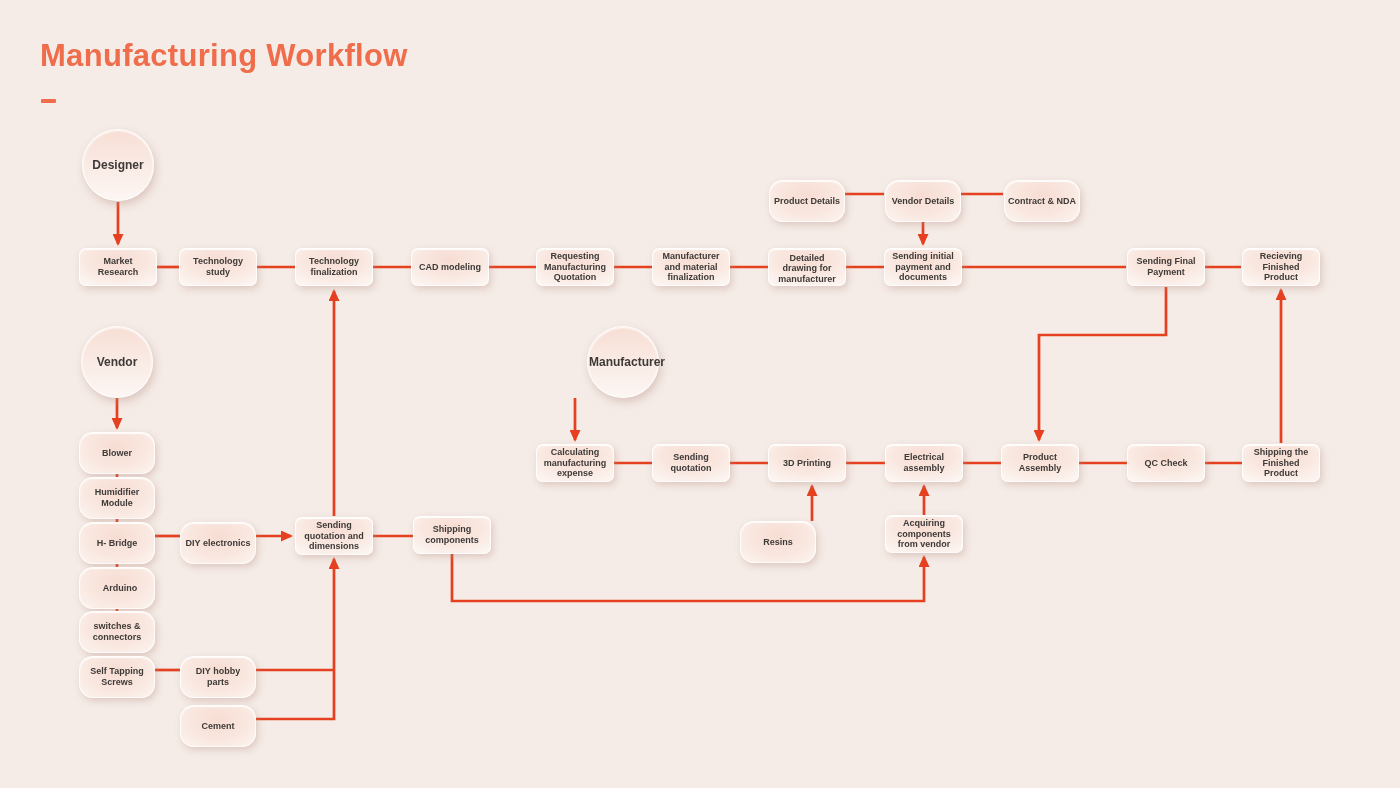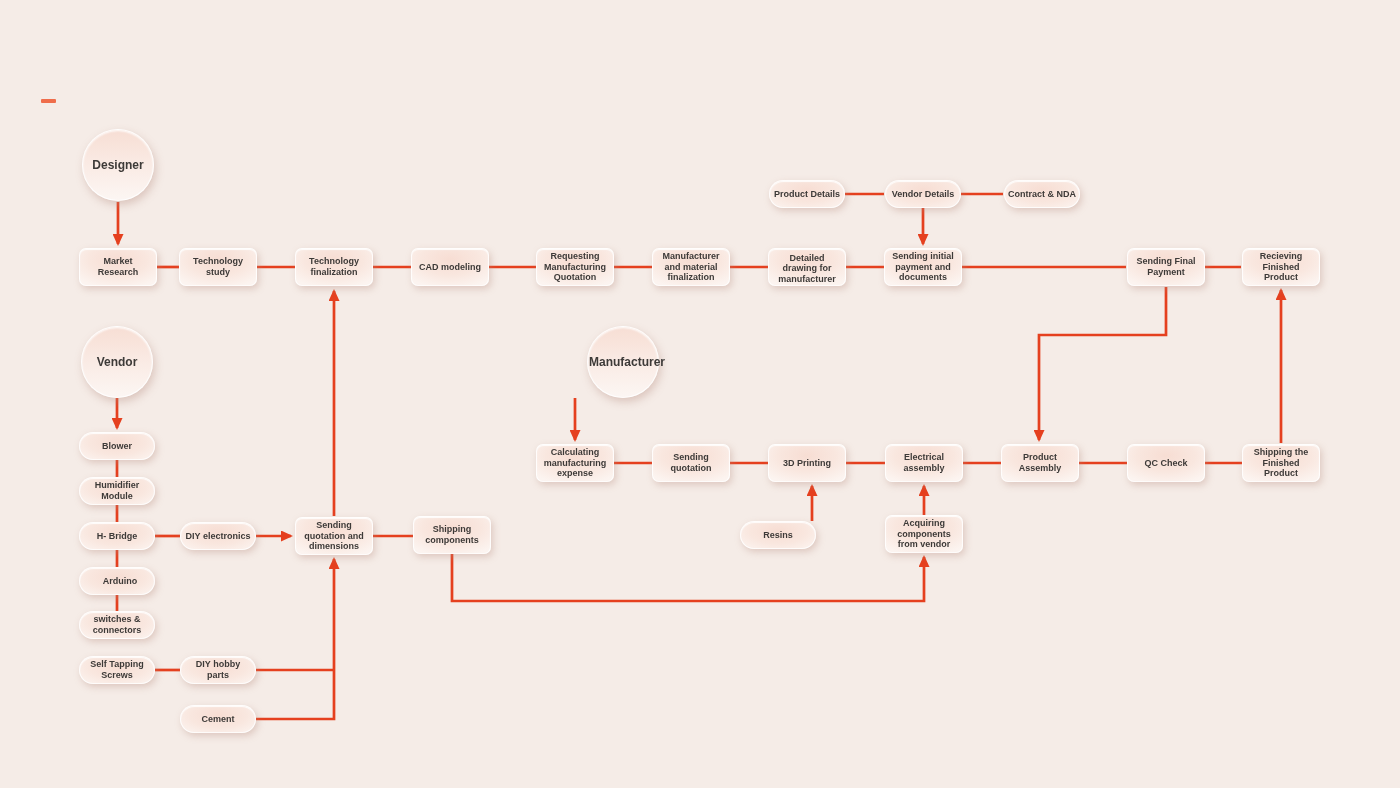--- a/index.html
+++ b/index.html
@@ -31,38 +31,39 @@
   }
   .node .label{width:68px;pointer-events:none;}
   .node.box{
     width:78px;height:38px;border-radius:7px;
     font-size:9px;line-height:1.2;
     background:radial-gradient(ellipse 70% 80% at 50% 30%, #f7ddd3 0%, #f9e7df 55%, #fcf4f0 100%);
     border:1px solid rgba(255,255,255,.85);
     box-shadow:2px 3px 7px rgba(184,142,130,.38), inset 0 1px 1px rgba(255,255,255,.9);
   }
   .node.pill{
-    width:76px;height:28px;border-radius:14px;
+    width:76px;height:42px;border-radius:14px;
     font-size:9px;line-height:1.2;
     background:radial-gradient(ellipse 70% 90% at 50% 35%, #f7ddd3 0%, #f9e7df 55%, #fcf4f0 100%);
     border:1px solid rgba(255,255,255,.85);
     box-shadow:2px 3px 7px rgba(184,142,130,.38), inset 0 1px 1px rgba(255,255,255,.9);
   }
   .node.circle{
     width:72px;height:72px;border-radius:50%;
     font-size:12px;
     background:linear-gradient(180deg, #f7ded4 0%, #faece6 55%, #fcf6f3 100%);
     border:1px solid rgba(255,255,255,.9);
     box-shadow:2px 4px 9px rgba(184,142,130,.42), inset 0 1px 2px rgba(255,255,255,.95);
   }
 </style>
 </head>
 <body>
 
 <div class="page">
+  <div class="page-title">Manufacturing Workflow</div>
   <div class="title-dash"></div>
   <svg class="edges" width="1400" height="788" viewBox="0 0 1400 788">
       <defs>
         <marker id="arrowhead" markerUnits="userSpaceOnUse" markerWidth="12" markerHeight="11" refX="10" refY="5.5" orient="auto">
           <path d="M0,0 L12,5.5 L0,11 Z" fill="#e5401f"></path>
         </marker>
       </defs>
       <polyline points="118,202 118,244" class="edge" marker-end="url(#arrowhead)"></polyline>
       <polyline points="157,267 179,267" class="edge"></polyline>
       <polyline points="257,267 295,267" class="edge"></polyline>

